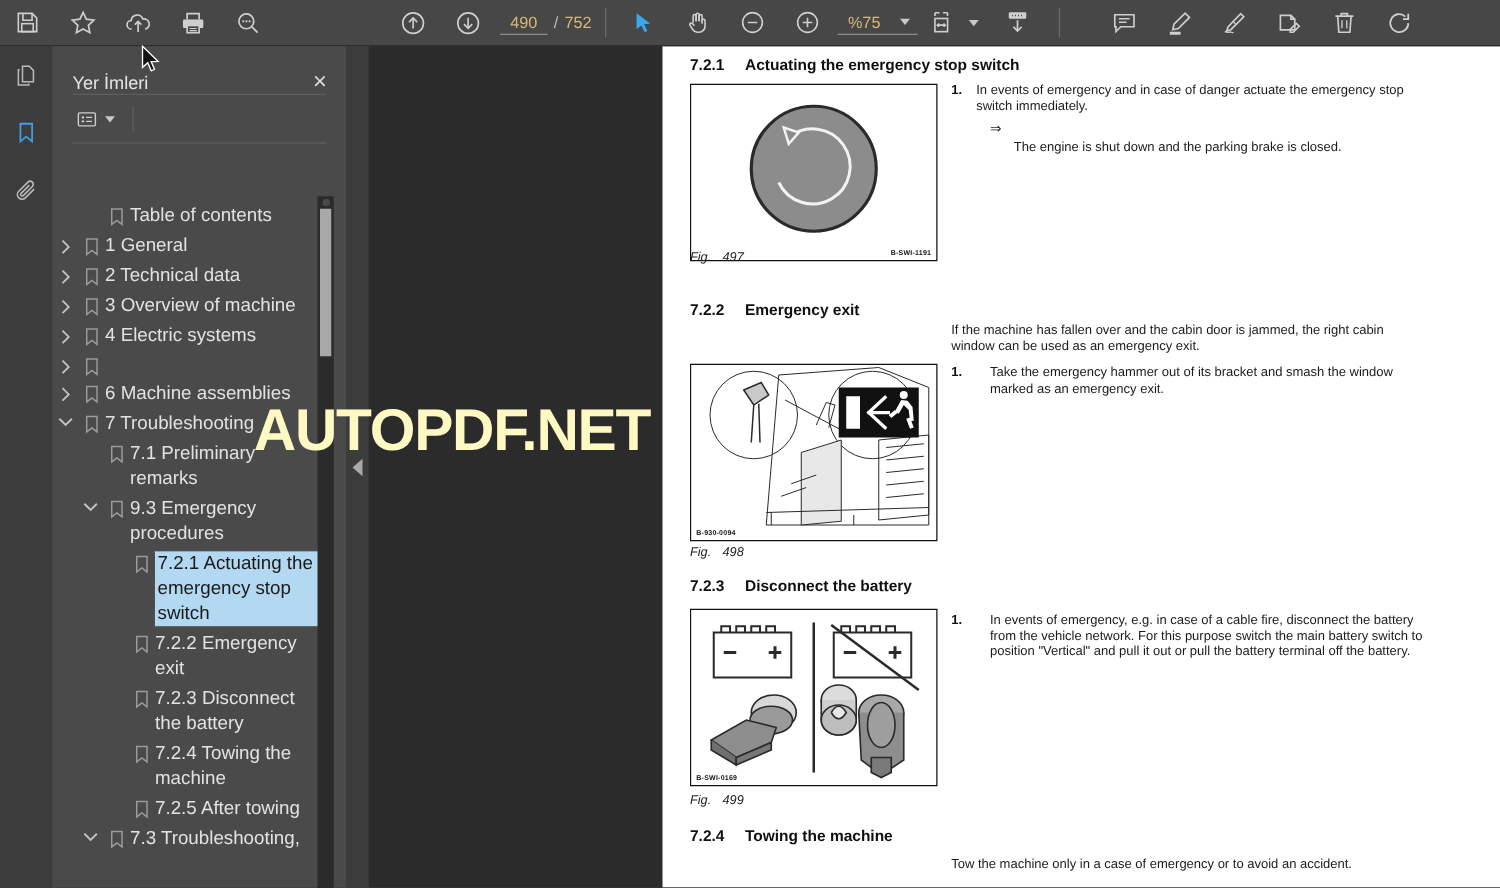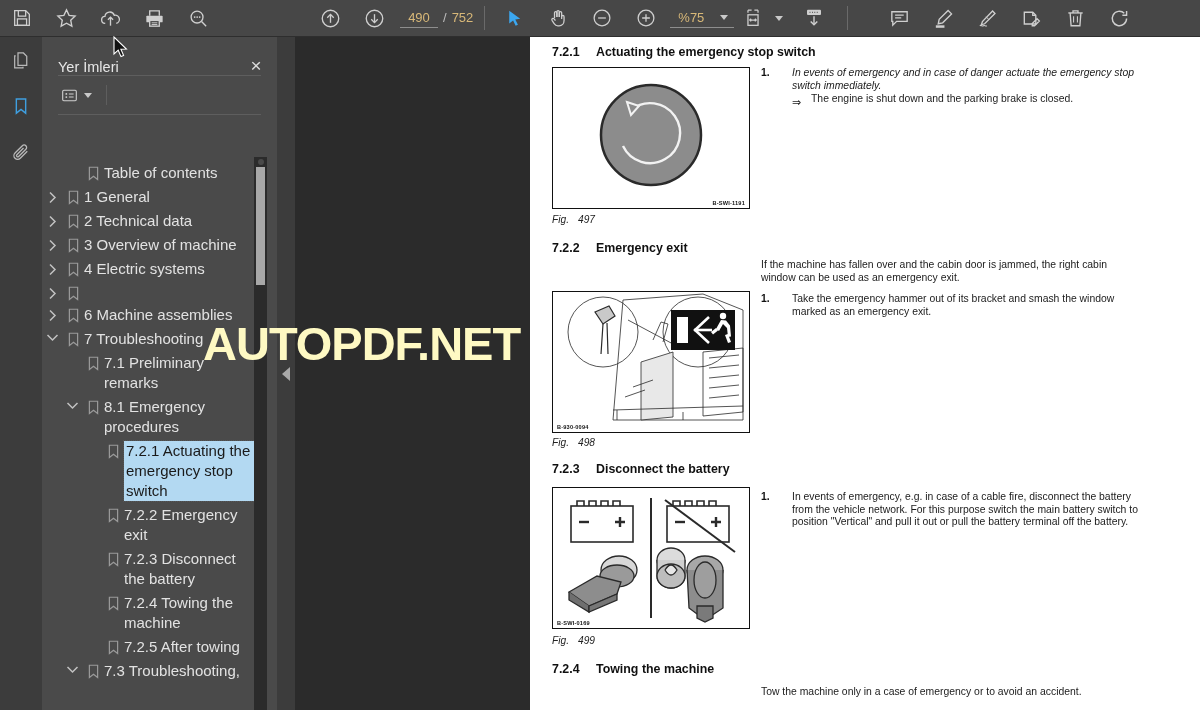--- a/index.html
+++ b/index.html
@@ -522,21 +522,21 @@
         <span class="twisty">
           <svg width="13" height="9" viewBox="0 0 13 9" fill="none" stroke="currentColor" stroke-width="1.5">
             <path d="M1.5 2L6.5 7L11.5 2"></path>
           </svg>
         </span>
         <span class="bm-icon">
           <svg width="11" height="15" viewBox="0 0 12 16" fill="none" stroke="currentColor" stroke-width="1.3">
             <path d="M1.5 1.2h9v13.4L6 11.1l-4.5 3.5z"></path>
           </svg>
         </span>
-        <span class="node-label">8.1 Emergency procedures</span>
+        <span class="node-label">9.3 Emergency procedures</span>
       </div>
       <div class="node ind2 selected">
         <span class="twisty"></span>
         <span class="bm-icon">
           <svg width="11" height="15" viewBox="0 0 12 16" fill="none" stroke="currentColor" stroke-width="1.3">
             <path d="M1.5 1.2h9v13.4L6 11.1l-4.5 3.5z"></path>
           </svg>
         </span>
         <span class="node-label">7.2.1 Actuating the emergency stop switch</span>
       </div>
@@ -611,28 +611,28 @@
     <div class="figbox" style="left:22px; top:30px; width:198px; height:142px;">
       <svg width="196" height="140" viewBox="0 0 196 140">
         <rect width="196" height="140" fill="#fff"></rect>
         <circle cx="98" cy="67" r="50" fill="#8c8c8c" stroke="#2a2a2a" stroke-width="2.5"></circle>
         <path d="M78 42 A30 30 0 1 1 70 78" fill="none" stroke="#f2f2f2" stroke-width="2.4"></path>
         <path d="M74 34 l12 4 -8 9 z" fill="#8c8c8c" stroke="#f2f2f2" stroke-width="2"></path>
       </svg>
       <span class="imgcode">B-SWI-1191</span>
     </div>
 
-    <div class="figcap" style="left:22px; top:177px;">
+    <div class="figcap" style="left:22px; top:164px;">
       <span>Fig.</span><span class="fnum">497</span>
     </div>
 
     <div class="step-no" style="left:231px; top:30px;">1.</div>
-    <div class="body-txt" style="left:262px; top:30px; width:345px;font-style:italic;">In events of emergency and in case of danger actuate the emergency stop switch immediately.</div>
+    <div class="body-txt" style="left:251px; top:30px; width:345px;">In events of emergency and in case of danger actuate the emergency stop switch immediately.</div>
     <div class="arrow-gl" style="left:262px; top:59px;">⇒</div>
-    <div class="body-txt" style="left:281px; top:56px; width:340px;">The engine is shut down and the parking brake is closed.</div>
+    <div class="body-txt" style="left:281px; top:76px; width:340px;">The engine is shut down and the parking brake is closed.</div>
 
     <div class="sec-head" style="left:22px; top:204px;">
       <span class="num">7.2.2</span><span>Emergency exit</span>
     </div>
 
     <div class="body-txt" style="left:231px; top:222px; width:372px;">If the machine has fallen over and the cabin door is jammed, the right cabin window can be used as an emergency exit.</div>
     <div class="step-no" style="left:231px; top:256px;">1.</div>
     <div class="body-txt" style="left:262px; top:256px; width:345px;">Take the emergency hammer out of its bracket and smash the window marked as an emergency exit.</div>
 
     <div class="figbox" style="left:22px; top:254px; width:198px; height:142px;">

